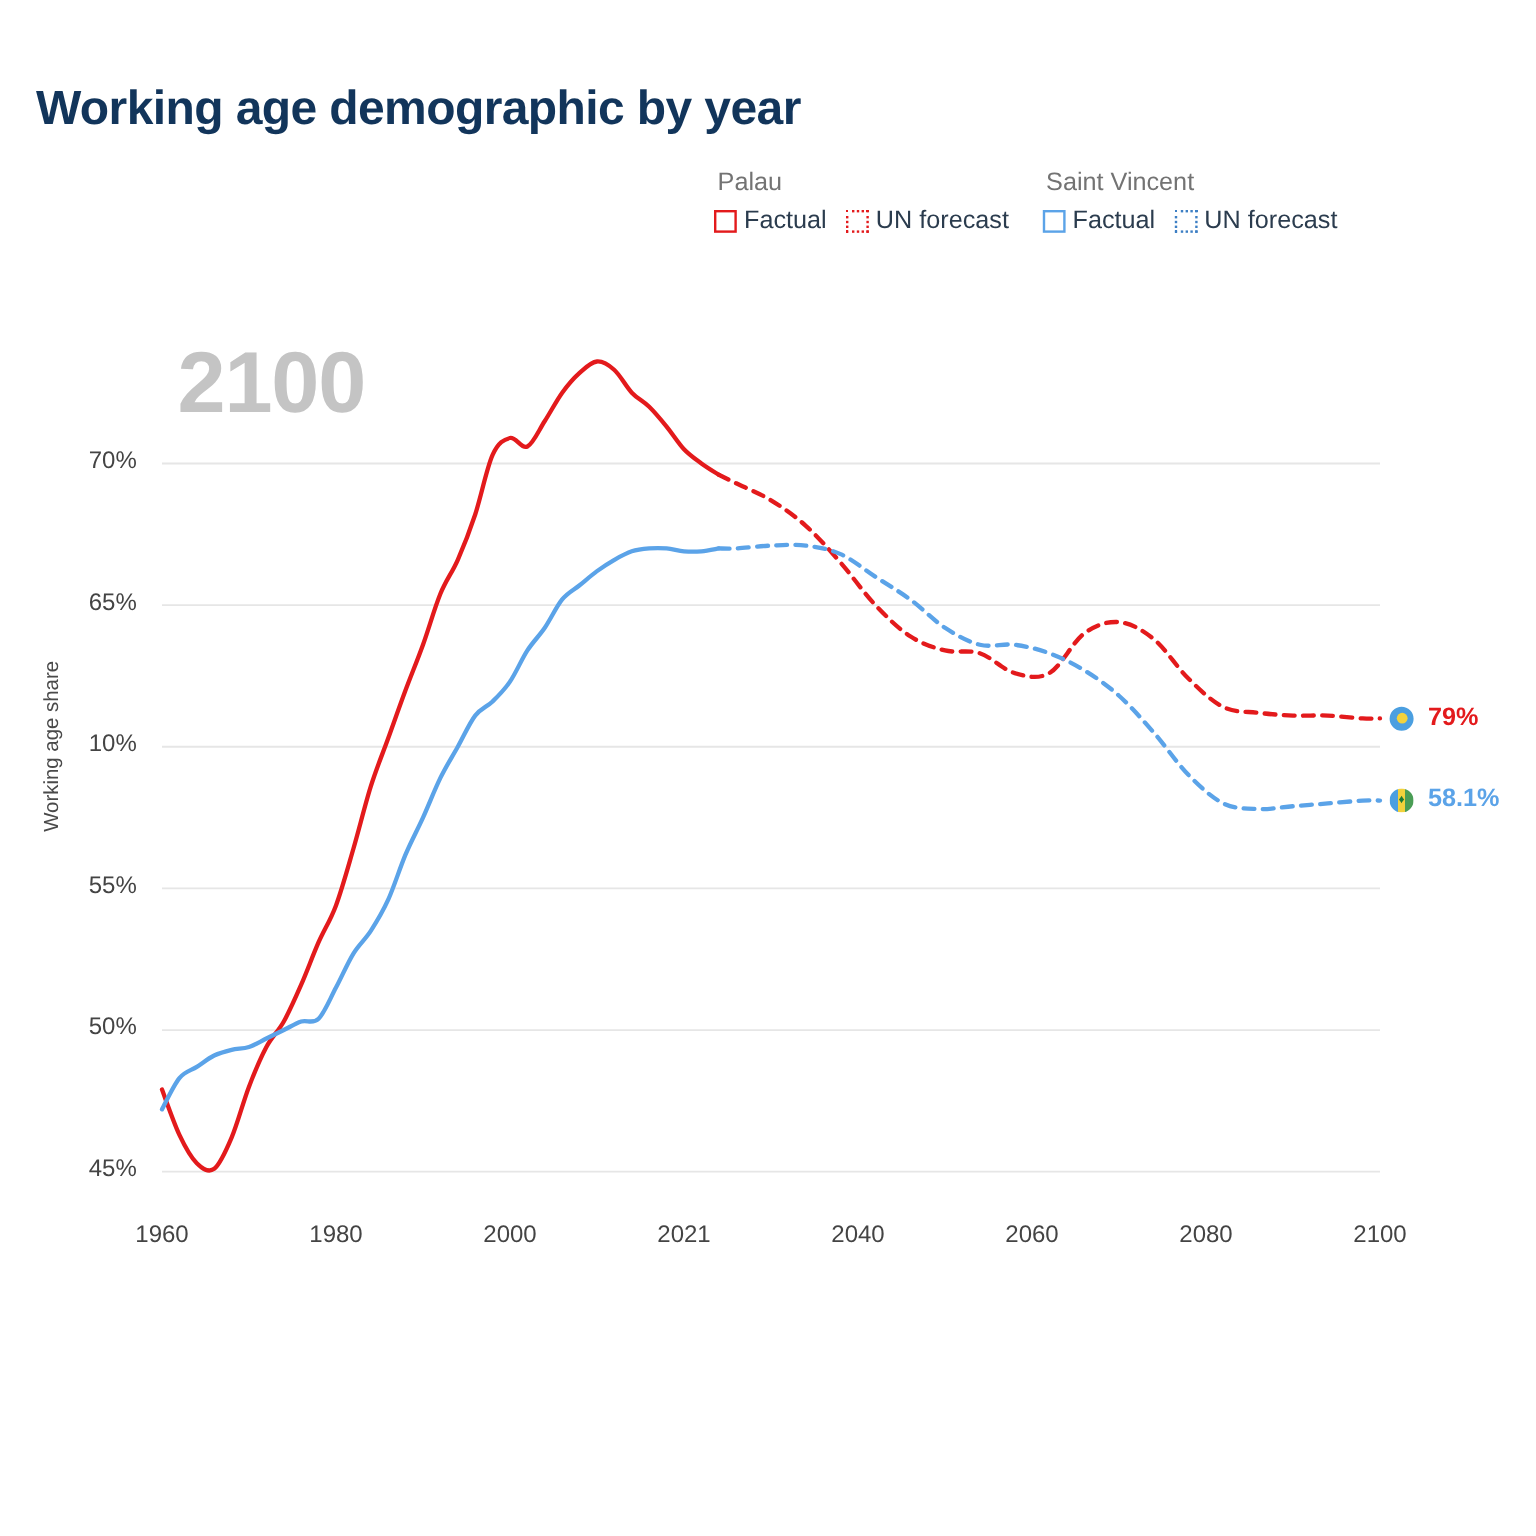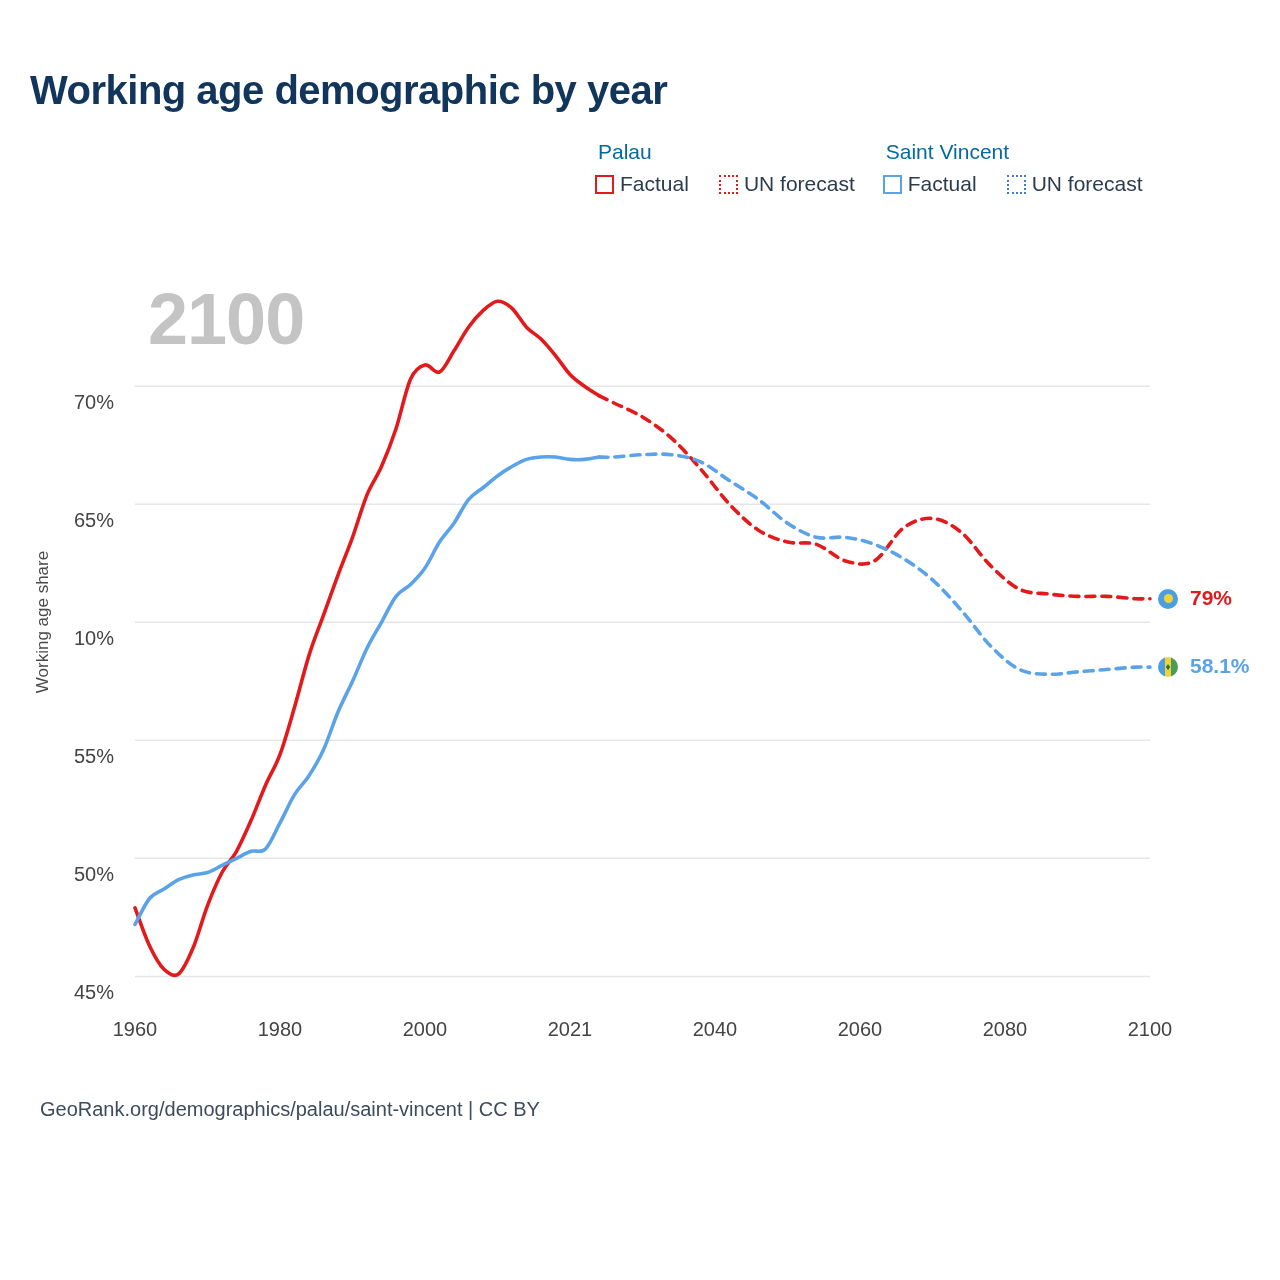--- a/index.html
+++ b/index.html
@@ -41,29 +41,29 @@
     display: flex;
     flex-direction: row;
     gap: 28px;
   }
   .legend-group {
     display: flex;
     flex-direction: column;
   }
   .legend-country {
     font-size: 21px;
-    color: #0369a1;
+    color: #737373;
     margin-bottom: 8px;
     padding-left: 3px;
   }
   .legend-items {
     display: flex;
     flex-direction: row;
     align-items: flex-start;
-    gap: 30px;
+    gap: 16px;
   }
   .legend-item {
     display: flex;
     flex-direction: row;
     align-items: center;
     gap: 6px;
   }
   .swatch {
     width: 19px;
     height: 19px;
@@ -104,21 +104,20 @@
     transform: rotate(-90deg);
     font-size: 17px;
     color: #4a4a4a;
   }
   .tick-label-y {
     position: absolute;
     font-size: 20px;
     color: #444;
     text-align: right;
     width: 72px;
-    margin-top: 18px;
   }
   .tick-label-x {
     position: absolute;
     font-size: 20px;
     color: #444;
     text-align: center;
     width: 80px;
   }
   .end-label {
     position: absolute;
@@ -224,16 +223,15 @@
       <div class="tick-label-x" style="left: 240px; top: 1018px;">1980</div>
       <div class="tick-label-x" style="left: 385px; top: 1018px;">2000</div>
       <div class="tick-label-x" style="left: 530px; top: 1018px;">2021</div>
       <div class="tick-label-x" style="left: 675px; top: 1018px;">2040</div>
       <div class="tick-label-x" style="left: 820px; top: 1018px;">2060</div>
       <div class="tick-label-x" style="left: 965px; top: 1018px;">2080</div>
       <div class="tick-label-x" style="left: 1110px; top: 1018px;">2100</div>
     </div>
 
   <div class="footer">
-    <span class="link-line">GeoRank.org/demographics/palau/saint-vincent | CC BY</span>
   </div>
 
 </div>
 
 </body></html>

